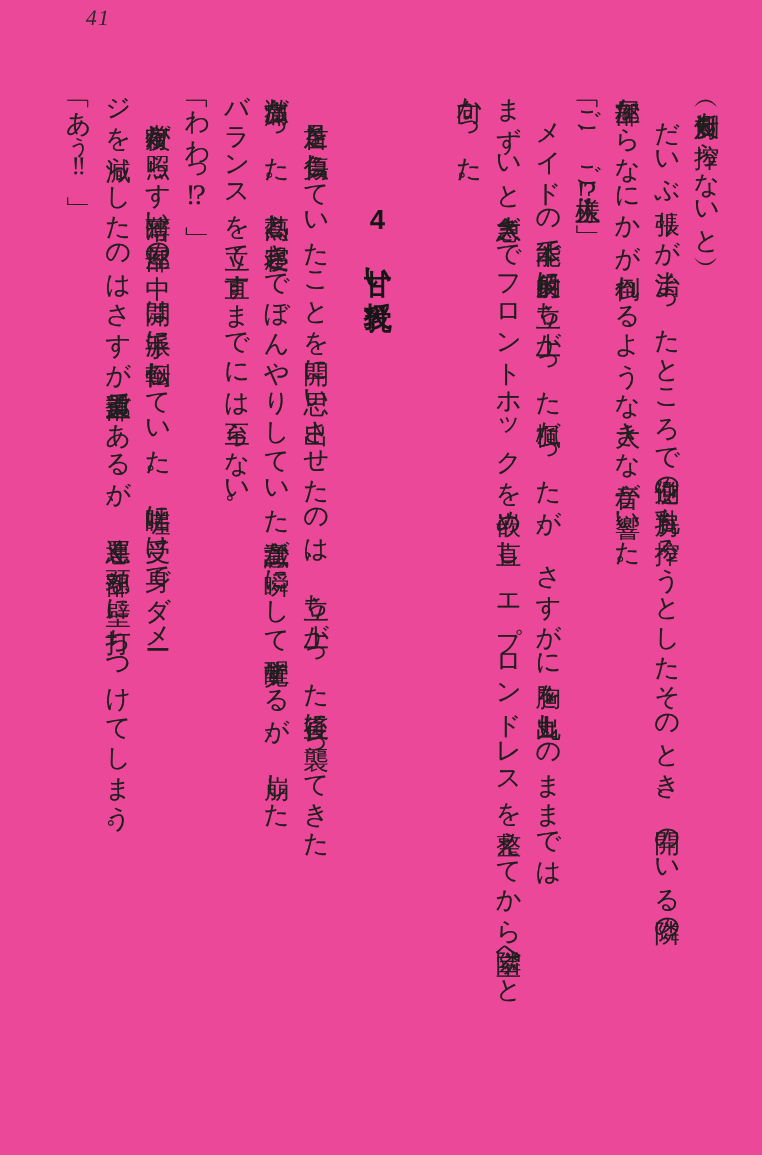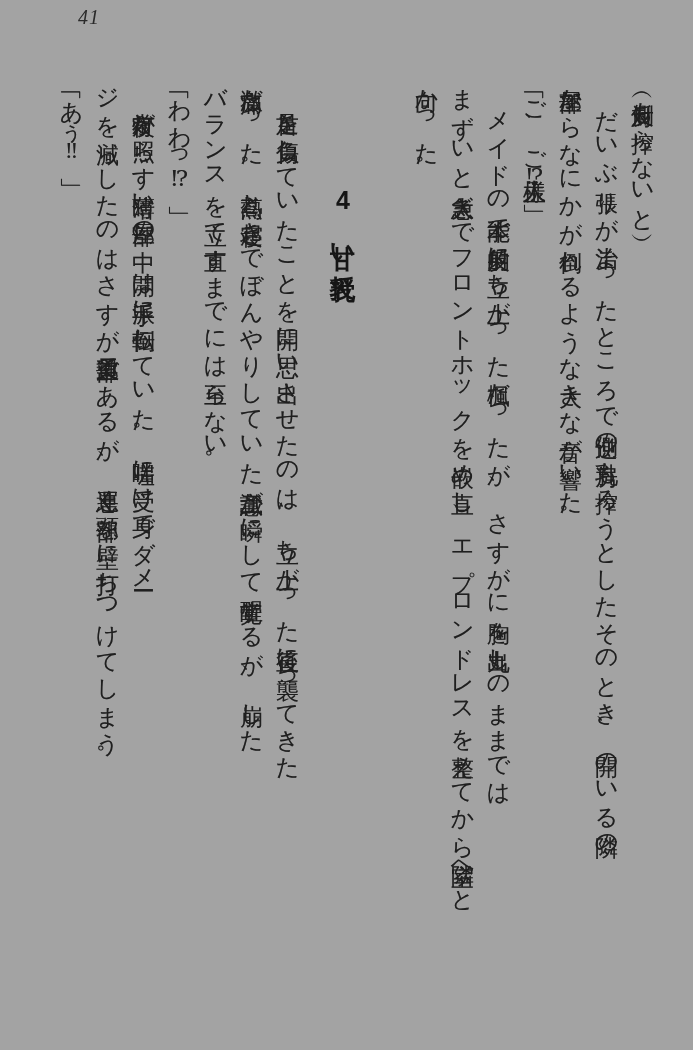--- a/index.html
+++ b/index.html
@@ -5,21 +5,21 @@
   html, body {
     margin: 0;
     padding: 0;
     background: #e8e8e8;
   }
   .page {
     position: relative;
     width: 693px;
     height: 1050px;
     margin: 0 auto;
-    background: #a3a3a3;
+    background: #ec4899;
     overflow: hidden;
     font-family: "Liberation Serif", "DejaVu Serif", serif;
     color: #1f1f1f;
   }
   .page-number {
     position: absolute;
     top: 6px;
     left: 78px;
     font-size: 20px;
     font-style: italic;

